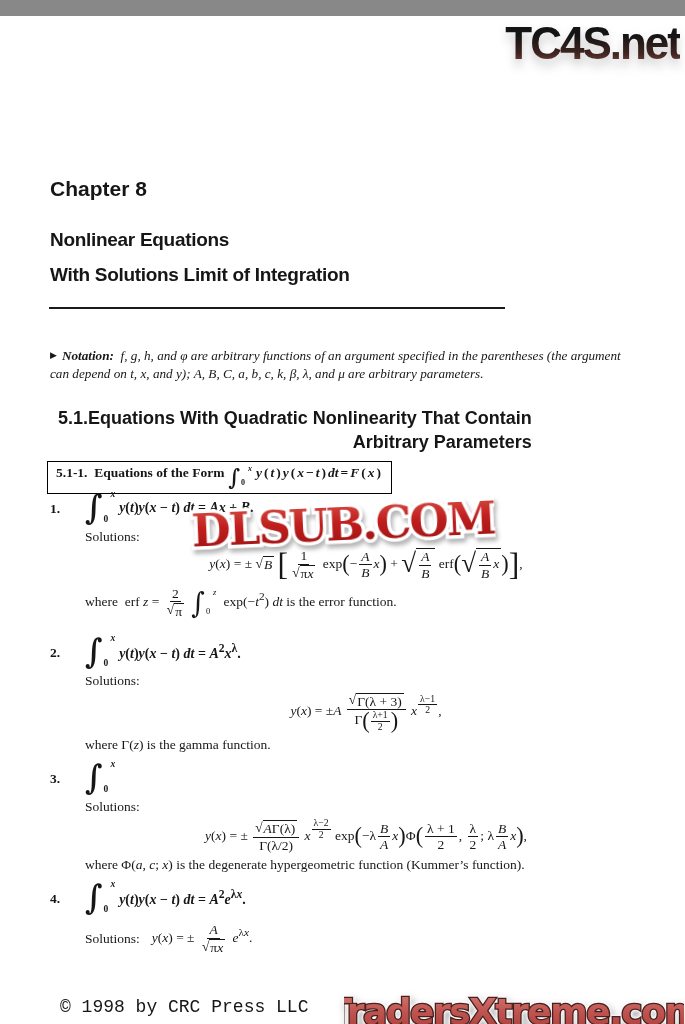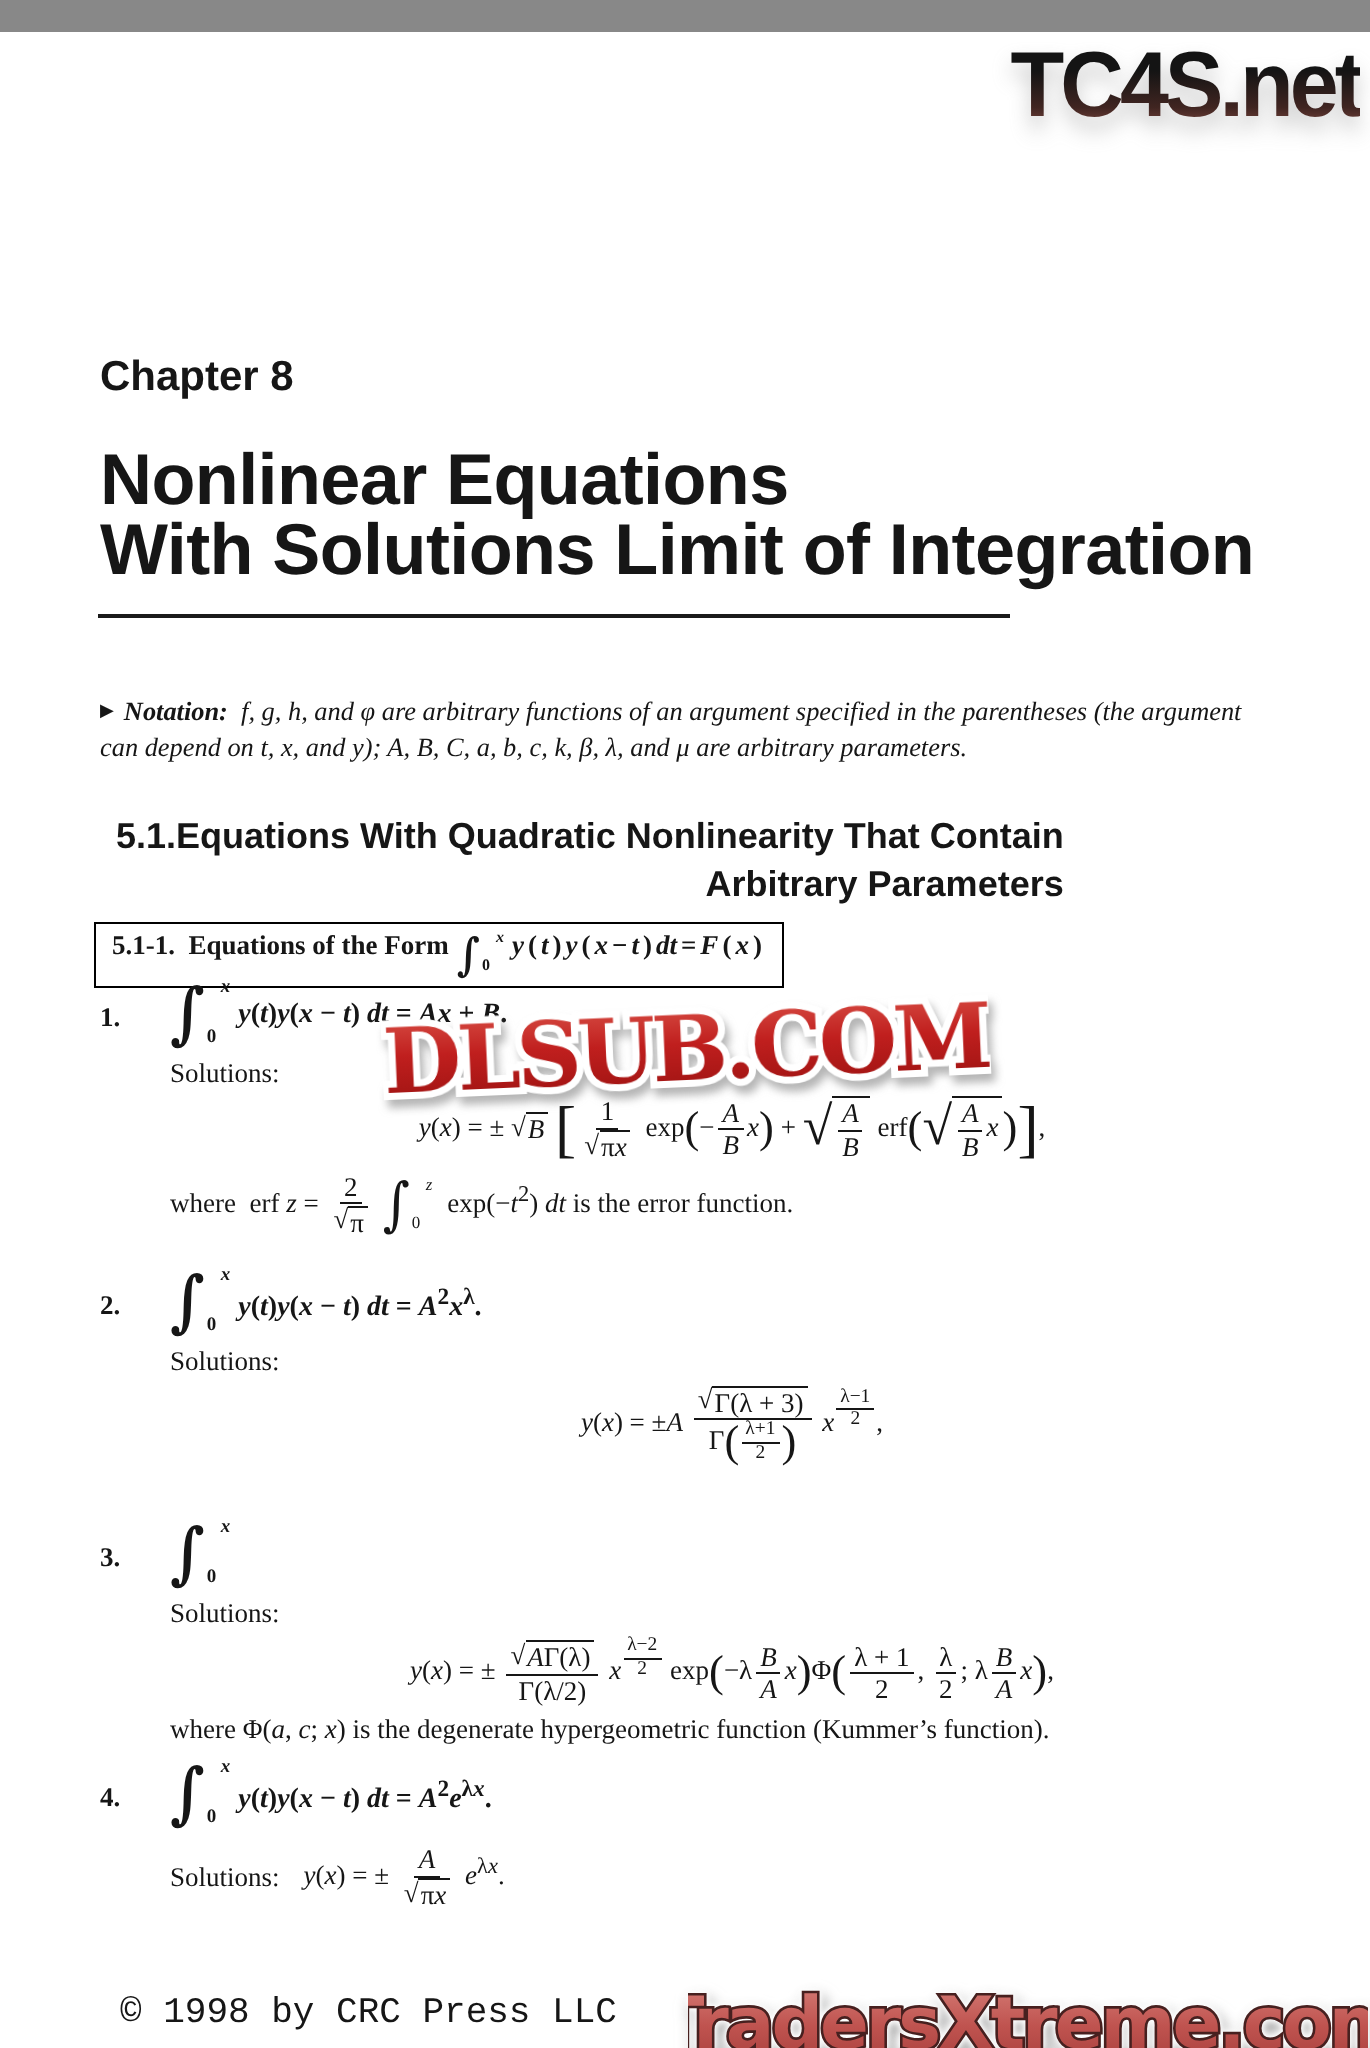--- a/index.html
+++ b/index.html
@@ -13,21 +13,21 @@
         filter:drop-shadow(0 6px 5px rgba(140,140,140,0.45));}
   @supports ((-webkit-background-clip:text) or (background-clip:text)){
     .logo{background:linear-gradient(180deg,#141414 35%,#402521 70%,#96564d 100%);
           -webkit-background-clip:text;background-clip:text;color:transparent;}
   }
 
   
   .chapter-label{position:absolute;left:50px;top:161px;
         font-family:"Liberation Sans",sans-serif;font-weight:bold;font-size:21px;}
   .chapter-title{position:absolute;left:50px;top:206px;margin:0;
-        font-family:"Liberation Sans",sans-serif;font-weight:bold;font-size:36px;line-height:35px;letter-spacing:-0.3px;}
+        font-family:"Liberation Sans",sans-serif;font-weight:bold;font-size:19px;line-height:35px;letter-spacing:-0.3px;}
   .title-rule{position:absolute;left:49px;top:291px;width:456px;height:2px;background:#1a1a1a;}
 
   .notation{position:absolute;left:50px;top:331px;width:592px;margin:0;
         font-style:italic;font-size:13.2px;line-height:17.5px;}
   .notation .tri{font-style:normal;font-size:9px;vertical-align:2px;margin-right:5px;}
 
   .section-heading{position:absolute;left:50px;top:390px;display:flex;
         font-family:"Liberation Sans",sans-serif;font-weight:bold;font-size:18px;line-height:24px;text-align:right;}
   .sec-num{width:38px;flex:0 0 38px;}
 
@@ -171,20 +171,21 @@
     <div class="pformula"><i>y</i>(<i>x</i>) = ±<i>A</i> <span class="fr">
           <span class="nu"><span class="sq">√<span class="sr">Γ(λ + 3)</span></span></span>
           <span class="de">Γ<span class="bp">(</span><span class="fr t">
               <span class="nu">λ+1</span>
               <span class="de">2</span>
             </span><span class="bp">)</span></span>
         </span> <i>x</i><sup class="fsup"><span class="fr t">
             <span class="nu">λ−1</span>
             <span class="de">2</span>
           </span></sup>,</div>
+    <div class="pnote">where Γ(<i>z</i>) is the gamma function.</div>
   </section>
 
   <section class="problem p3">
     <div class="prow">
       <span class="pnum">3.</span>
       <div class="peq">
           <span class="int">
             <span class="isg">∫</span>
             <span class="ilm">
               <span><i>x</i></span>

